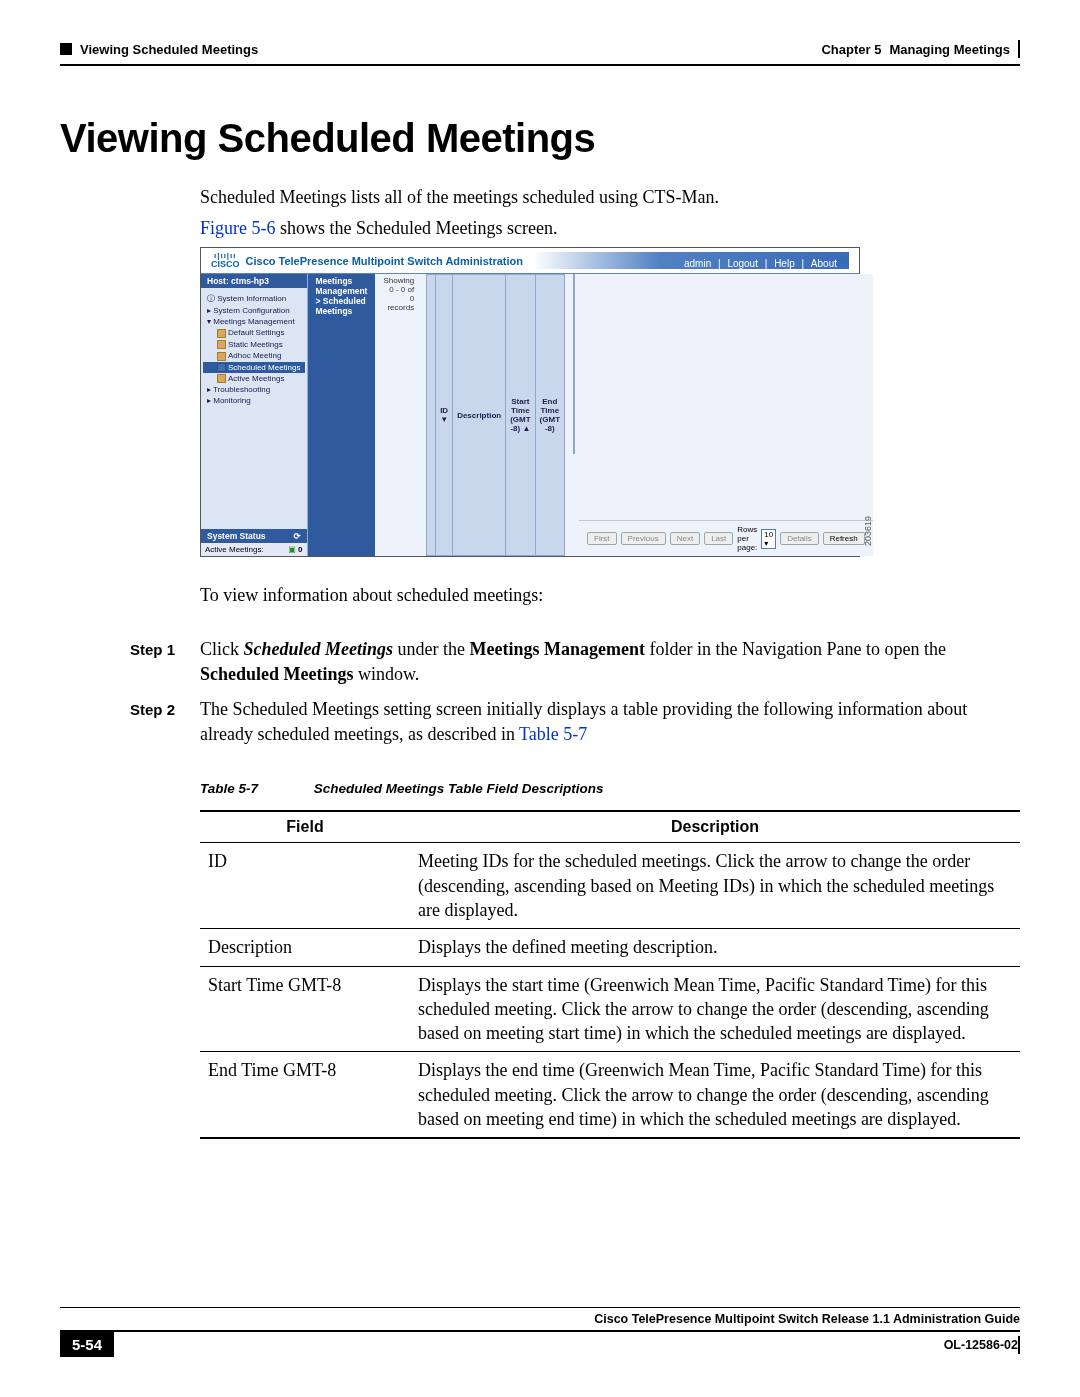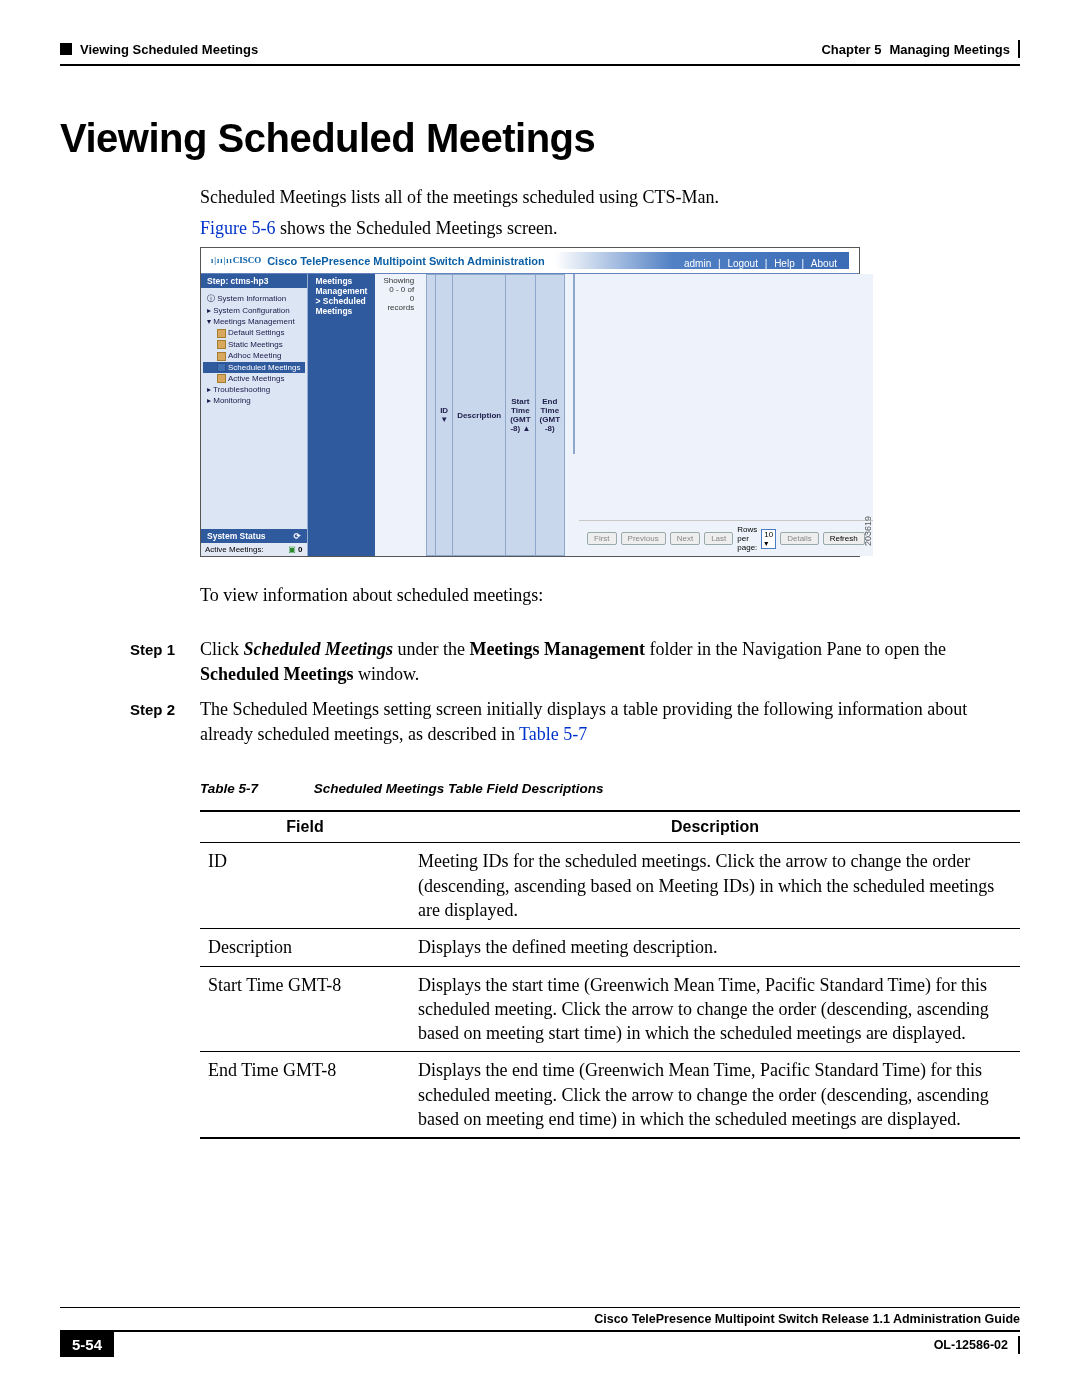--- a/index.html
+++ b/index.html
@@ -58,27 +58,27 @@
   .ss-header {
     background: #fff;
     display: flex;
     align-items: center;
     justify-content: space-between;
     padding: 4px 10px;
     border-bottom: 1px solid #6383bc;
     height: 26px;
   }
   .cisco-logo {
-    font-family: Liberation Serif, serif;
+    font-family: Liberation Sans, sans-serif;
     color: #0a5fa6;
     font-weight: bold;
     font-size: 9px;
     line-height: 1;
     display: flex;
-    flex-direction: row;
+    flex-direction: column;
     align-items: center;
   }
   .cisco-bars { letter-spacing: 1px; font-size: 8px; color:#0a5fa6; }
   .ss-title { color: #0a5fa6; font-weight: bold; font-size: 11px; margin-left: 6px; }
   .ss-banner {
     flex: 1;
     height: 100%;
     background: linear-gradient(to right, #fff 0%, #5180c4 40%, #3a6bb5 100%);
     margin-left: 10px;
     position: relative;
@@ -233,21 +233,21 @@
     font-weight: bold;
     font-size: 15px;
     padding: 4px 12px;
   }
   .doc-id {
     font-family: Arial, Helvetica, sans-serif;
     font-size: 12.5px;
     font-weight: bold;
     display: flex;
     align-items: center;
-    gap: 10px;
+    gap: 0;
   }
   .vline { width: 2px; height: 18px; background: #000; display: inline-block; }
 </style>
 </head>
 <body>
 
 <div class="page">
   <div class="header-row">
     <div class="header-left">
       <span class="sq"></span>
@@ -281,21 +281,21 @@
           <div class="ss-links">
             <span>admin</span> |
             <span>Logout</span> |
             <span>Help</span> |
             <span>About</span>
           </div>
         </div>
       </div>
       <div class="ss-body">
         <div class="ss-sidebar">
-          <div class="ss-host">Step: ctms-hp3</div>
+          <div class="ss-host">Host: ctms-hp3</div>
           <div class="ss-nav">
             <div>ⓘ <span>System Information</span></div>
             <div>▸ <span>System Configuration</span></div>
             <div>▾ <span>Meetings Management</span></div>
             <div class="nav-indent1"><span class="nav-icon"></span><span>Default Settings</span></div>
             <div class="nav-indent1"><span class="nav-icon"></span><span>Static Meetings</span></div>
             <div class="nav-indent1"><span class="nav-icon"></span><span>Adhoc Meeting</span></div>
             <div class="nav-indent1 nav-selected"><span class="nav-icon" style="background:#3f6fb1;border-color:#2a5290"></span><span>Scheduled Meetings</span></div>
             <div class="nav-indent1"><span class="nav-icon"></span><span>Active Meetings</span></div>
             <div>▸ <span>Troubleshooting</span></div>

